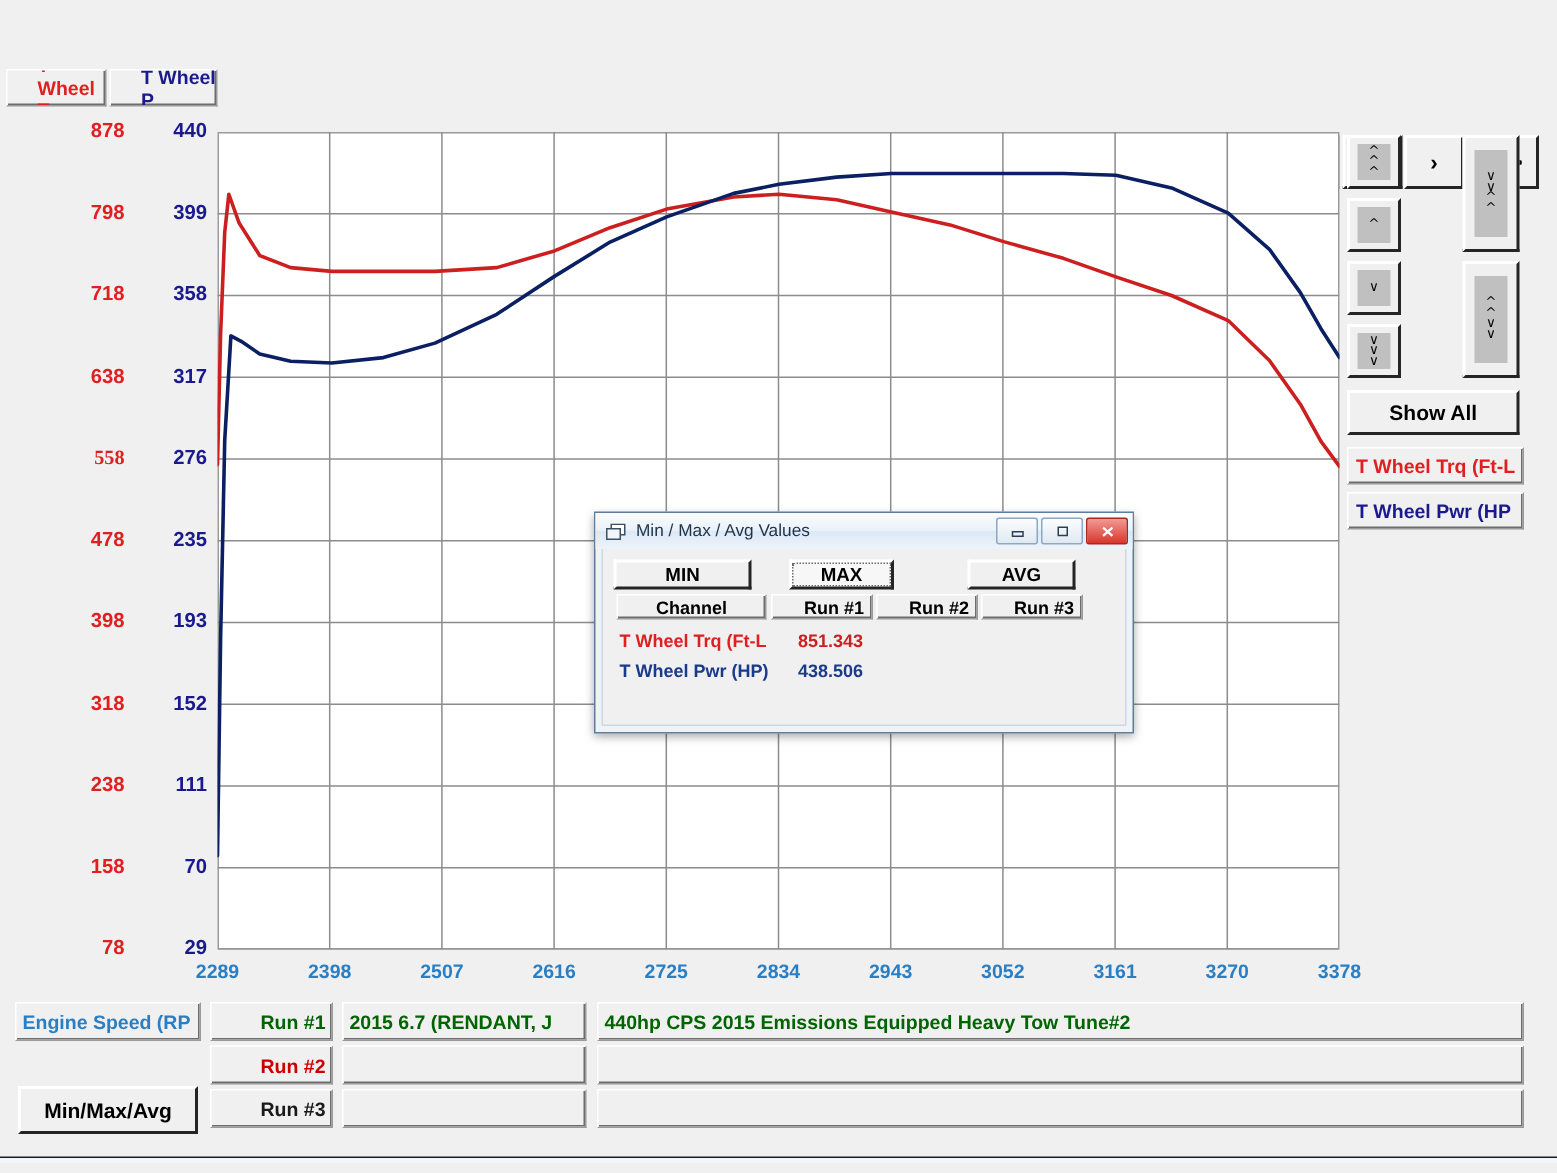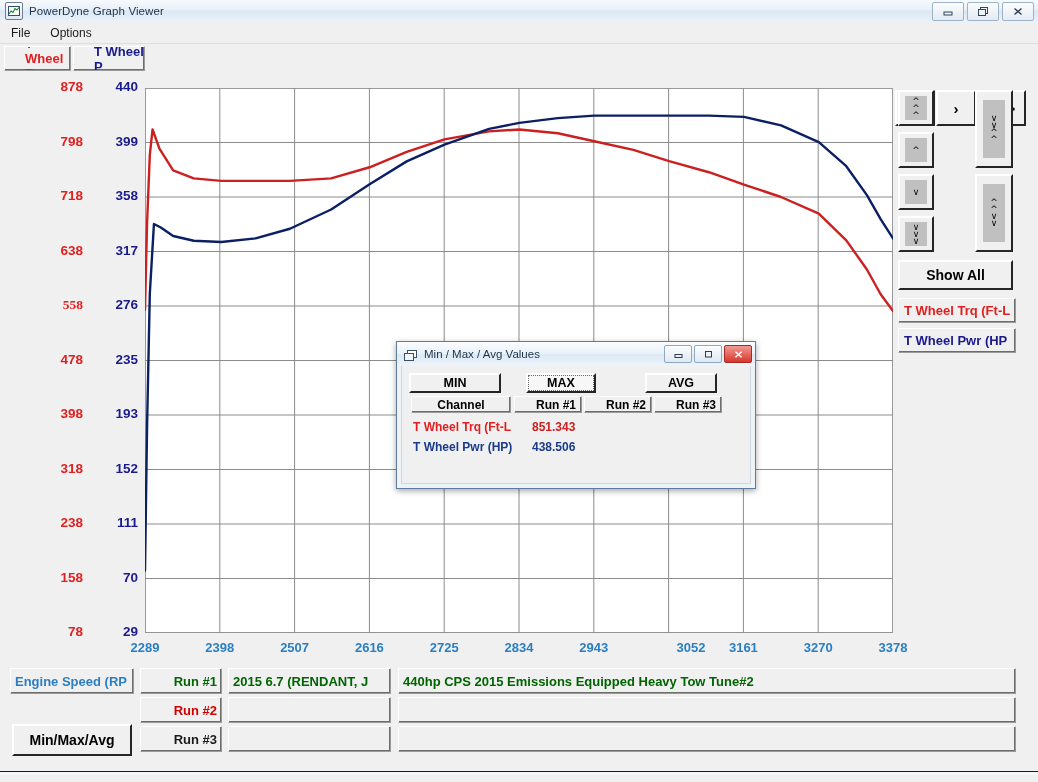--- a/index.html
+++ b/index.html
@@ -155,52 +155,21 @@
   .dfield.c{justify-content:center;}
   .dfield.r{justify-content:flex-end;}
   .drow{position:absolute;font-size:12px;font-weight:bold;white-space:nowrap;}
   .seam{position:absolute;left:0;top:771px;width:1038px;height:3px;background:#f4f7fa;border-top:1px solid #1a1a1a;}
 </style>
 </head>
 <body>
 
 <div id="app">
 
-  <div class="titlebar">
-    <div class="tb-icon">
-      <svg width="12" height="10" viewBox="0 0 12 10">
-        <rect x="0.5" y="0.5" width="11" height="9" fill="#ffffff" stroke="#31506e"></rect>
-        <polyline points="1,8 3,5 5,6.5 7,2.5 9,4 11,1.5" fill="none" stroke="#0a8a2a" stroke-width="1.1"></polyline>
-      </svg>
-    </div>
-    <div class="tb-title">PowerDyne Graph Viewer</div>
-    <div class="tb-btns">
-      <div class="tb-btn">
-        <svg width="12" height="10" viewBox="0 0 12 10">
-          <rect x="2" y="5" width="8" height="3" fill="none" stroke="#32445a"></rect>
-        </svg>
-      </div>
-      <div class="tb-btn">
-        <svg width="12" height="11" viewBox="0 0 12 11">
-          <rect x="3.5" y="1.5" width="7" height="6" fill="none" stroke="#32445a"></rect>
-          <rect x="1.5" y="3.5" width="7" height="6" fill="#eef4fa" stroke="#32445a"></rect>
-        </svg>
-      </div>
-      <div class="tb-btn close">
-        <svg width="12" height="11" viewBox="0 0 12 11">
-          <path d="M2.5,2.5 L9.5,8.5 M9.5,2.5 L2.5,8.5" stroke="#32445a" stroke-width="1.4" fill="none"></path>
-        </svg>
-      </div>
-    </div>
-  </div>
-
-  <div class="menubar">
-    <div class="menu-item">File</div>
-    <div class="menu-item">Options</div>
-  </div>
+
 
   <div class="toolbar">
     <div class="chan-tab" id="chan-trq">T Wheel T</div>
     <div class="chan-tab" id="chan-pwr">T Wheel P</div>
 
     <div class="btn tbtn" style="left:150px;width:124px;">Graph by Time</div>
     <div class="btn tbtn" style="left:283px;width:124px;">Graph by MPH</div>
     <div class="btn tbtn" style="left:416px;width:124px;">Graph by RPM</div>
     <div class="btn tbtn" style="left:553px;width:58px;">Prev</div>
     <div class="btn tbtn" style="left:616px;width:58px;">Next</div>
@@ -265,21 +234,21 @@
   </div>
 
   <div id="xlabels">
       <div class="xlab" style="left: 115px;">2289</div>
       <div class="xlab" style="left: 189.8px;">2398</div>
       <div class="xlab" style="left: 264.6px;">2507</div>
       <div class="xlab" style="left: 339.4px;">2616</div>
       <div class="xlab" style="left: 414.2px;">2725</div>
       <div class="xlab" style="left: 489px;">2834</div>
       <div class="xlab" style="left: 563.8px;">2943</div>
-      <div class="xlab" style="left: 661px;">3052</div>
+      <div class="xlab" style="left: 623px; text-align: right;">3052</div>
       <div class="xlab" style="left: 713.4px;">3161</div>
       <div class="xlab" style="left: 788.2px;">3270</div>
       <div class="xlab" style="left: 863px;">3378</div>
     </div>
 
   <div>
 
     <div class="navbtn" style="left:898px;top:90px;width:36px;height:36px;">
       <div class="navinner v" style="width:22px;height:24px;">
         <span>^</span>

